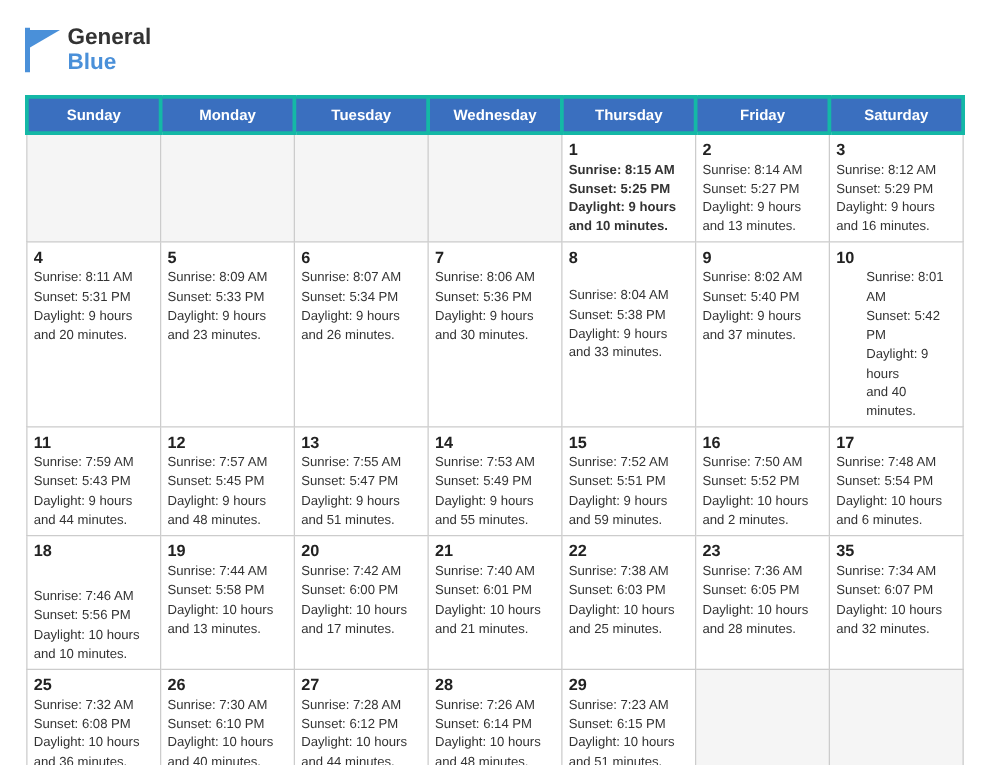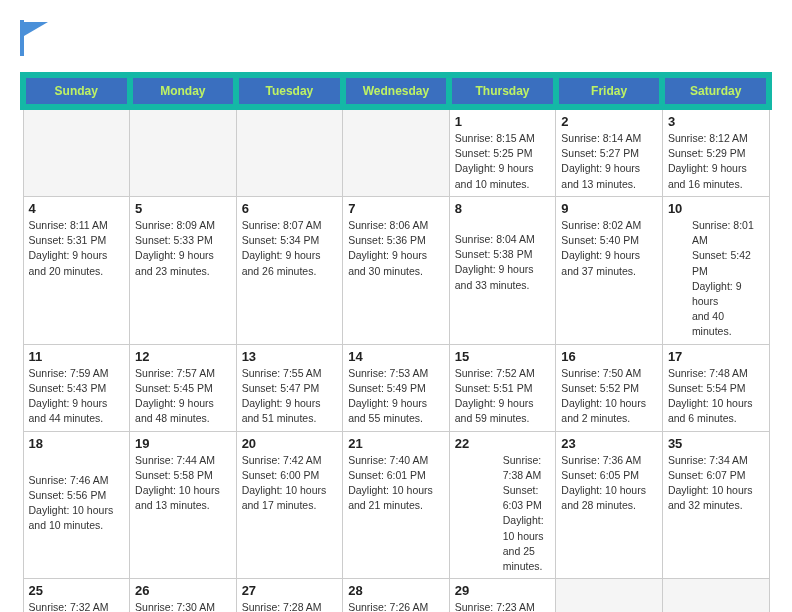--- a/index.html
+++ b/index.html
@@ -33,25 +33,25 @@
       font-size: 16px;
       color: #555;
     }
     .calendar {
       width: 100%;
       border-collapse: collapse;
       font-size: 11px;
     }
     .calendar thead tr th {
       background-color: #3a6fbf;
-      color: #bef264;
+      color: #ffffff;
       text-align: center;
       padding: 6px 4px;
       font-size: 12px;
-      border: 6px solid #14b8a6;
+      border: 3px solid #14b8a6;
     }
     .calendar tbody tr td {
       vertical-align: top;
       border: 1px solid #ccc;
       padding: 4px 5px;
       width: calc(100% / 7);
       min-height: 80px;
       background: #fff;
     }
     .calendar tbody tr td.empty {
@@ -72,20 +72,24 @@
 </head>
 <body>
 
 <div class="header">
   <div class="logo">
 <div style="display:flex;align-items:center;gap:4px">
   <svg width="30" height="36" viewBox="0 0 30 36">
     <rect x="0" y="0" width="4" height="36" fill="#4a90d9"></rect>
     <polygon points="4,2 28,2 4,16" fill="#4a90d9"></polygon>
   </svg>
+  <div>
+    <div style="font-size:18px;font-weight:bold;color:#333;line-height:1.1">General</div>
+    <div style="font-size:18px;font-weight:bold;color:#4a90d9;line-height:1.1">Blue</div>
+  </div>
 </div>
 </div>
   <div class="title-block">
     <div class="main-title"></div>
     <div class="subtitle"></div>
   </div>
 </div>
 
 <table class="calendar">
   <thead>
@@ -100,21 +104,21 @@
       </tr>
   </thead>
   <tbody id="calendar-body">
   <tr>
         <td class="empty"></td>
         <td class="empty"></td>
         <td class="empty"></td>
         <td class="empty"></td>
         <td>
           <div class="day-num">1</div>
-          <div class="day-info" style="white-space: pre-line;">Sunrise: 8:15 AM
+          <div class="day-info" style="white-space: pre-line; font-weight: bold;">Sunrise: 8:15 AM
 Sunset: 5:25 PM
 Daylight: 9 hours
 and 10 minutes.</div>
         </td>
         <td>
           <div class="day-num">2</div>
           <div class="day-info" style="white-space: pre-line;">Sunrise: 8:14 AM
 Sunset: 5:27 PM
 Daylight: 9 hours
 and 13 minutes.</div>
@@ -253,21 +257,21 @@
         </td>
         <td>
           <div class="day-num">21</div>
           <div class="day-info" style="white-space: pre-line;">Sunrise: 7:40 AM
 Sunset: 6:01 PM
 Daylight: 10 hours
 and 21 minutes.</div>
         </td>
         <td>
           <div class="day-num">22</div>
-          <div class="day-info" style="white-space: pre-line; margin-left: 48px;">Sunrise: 7:38 AM
+          <div class="day-info" style="white-space: pre-line;">Sunrise: 7:38 AM
 Sunset: 6:03 PM
 Daylight: 10 hours
 and 25 minutes.</div>
         </td>
         <td>
           <div class="day-num">23</div>
           <div class="day-info" style="white-space: pre-line;">Sunrise: 7:36 AM
 Sunset: 6:05 PM
 Daylight: 10 hours
 and 28 minutes.</div>

